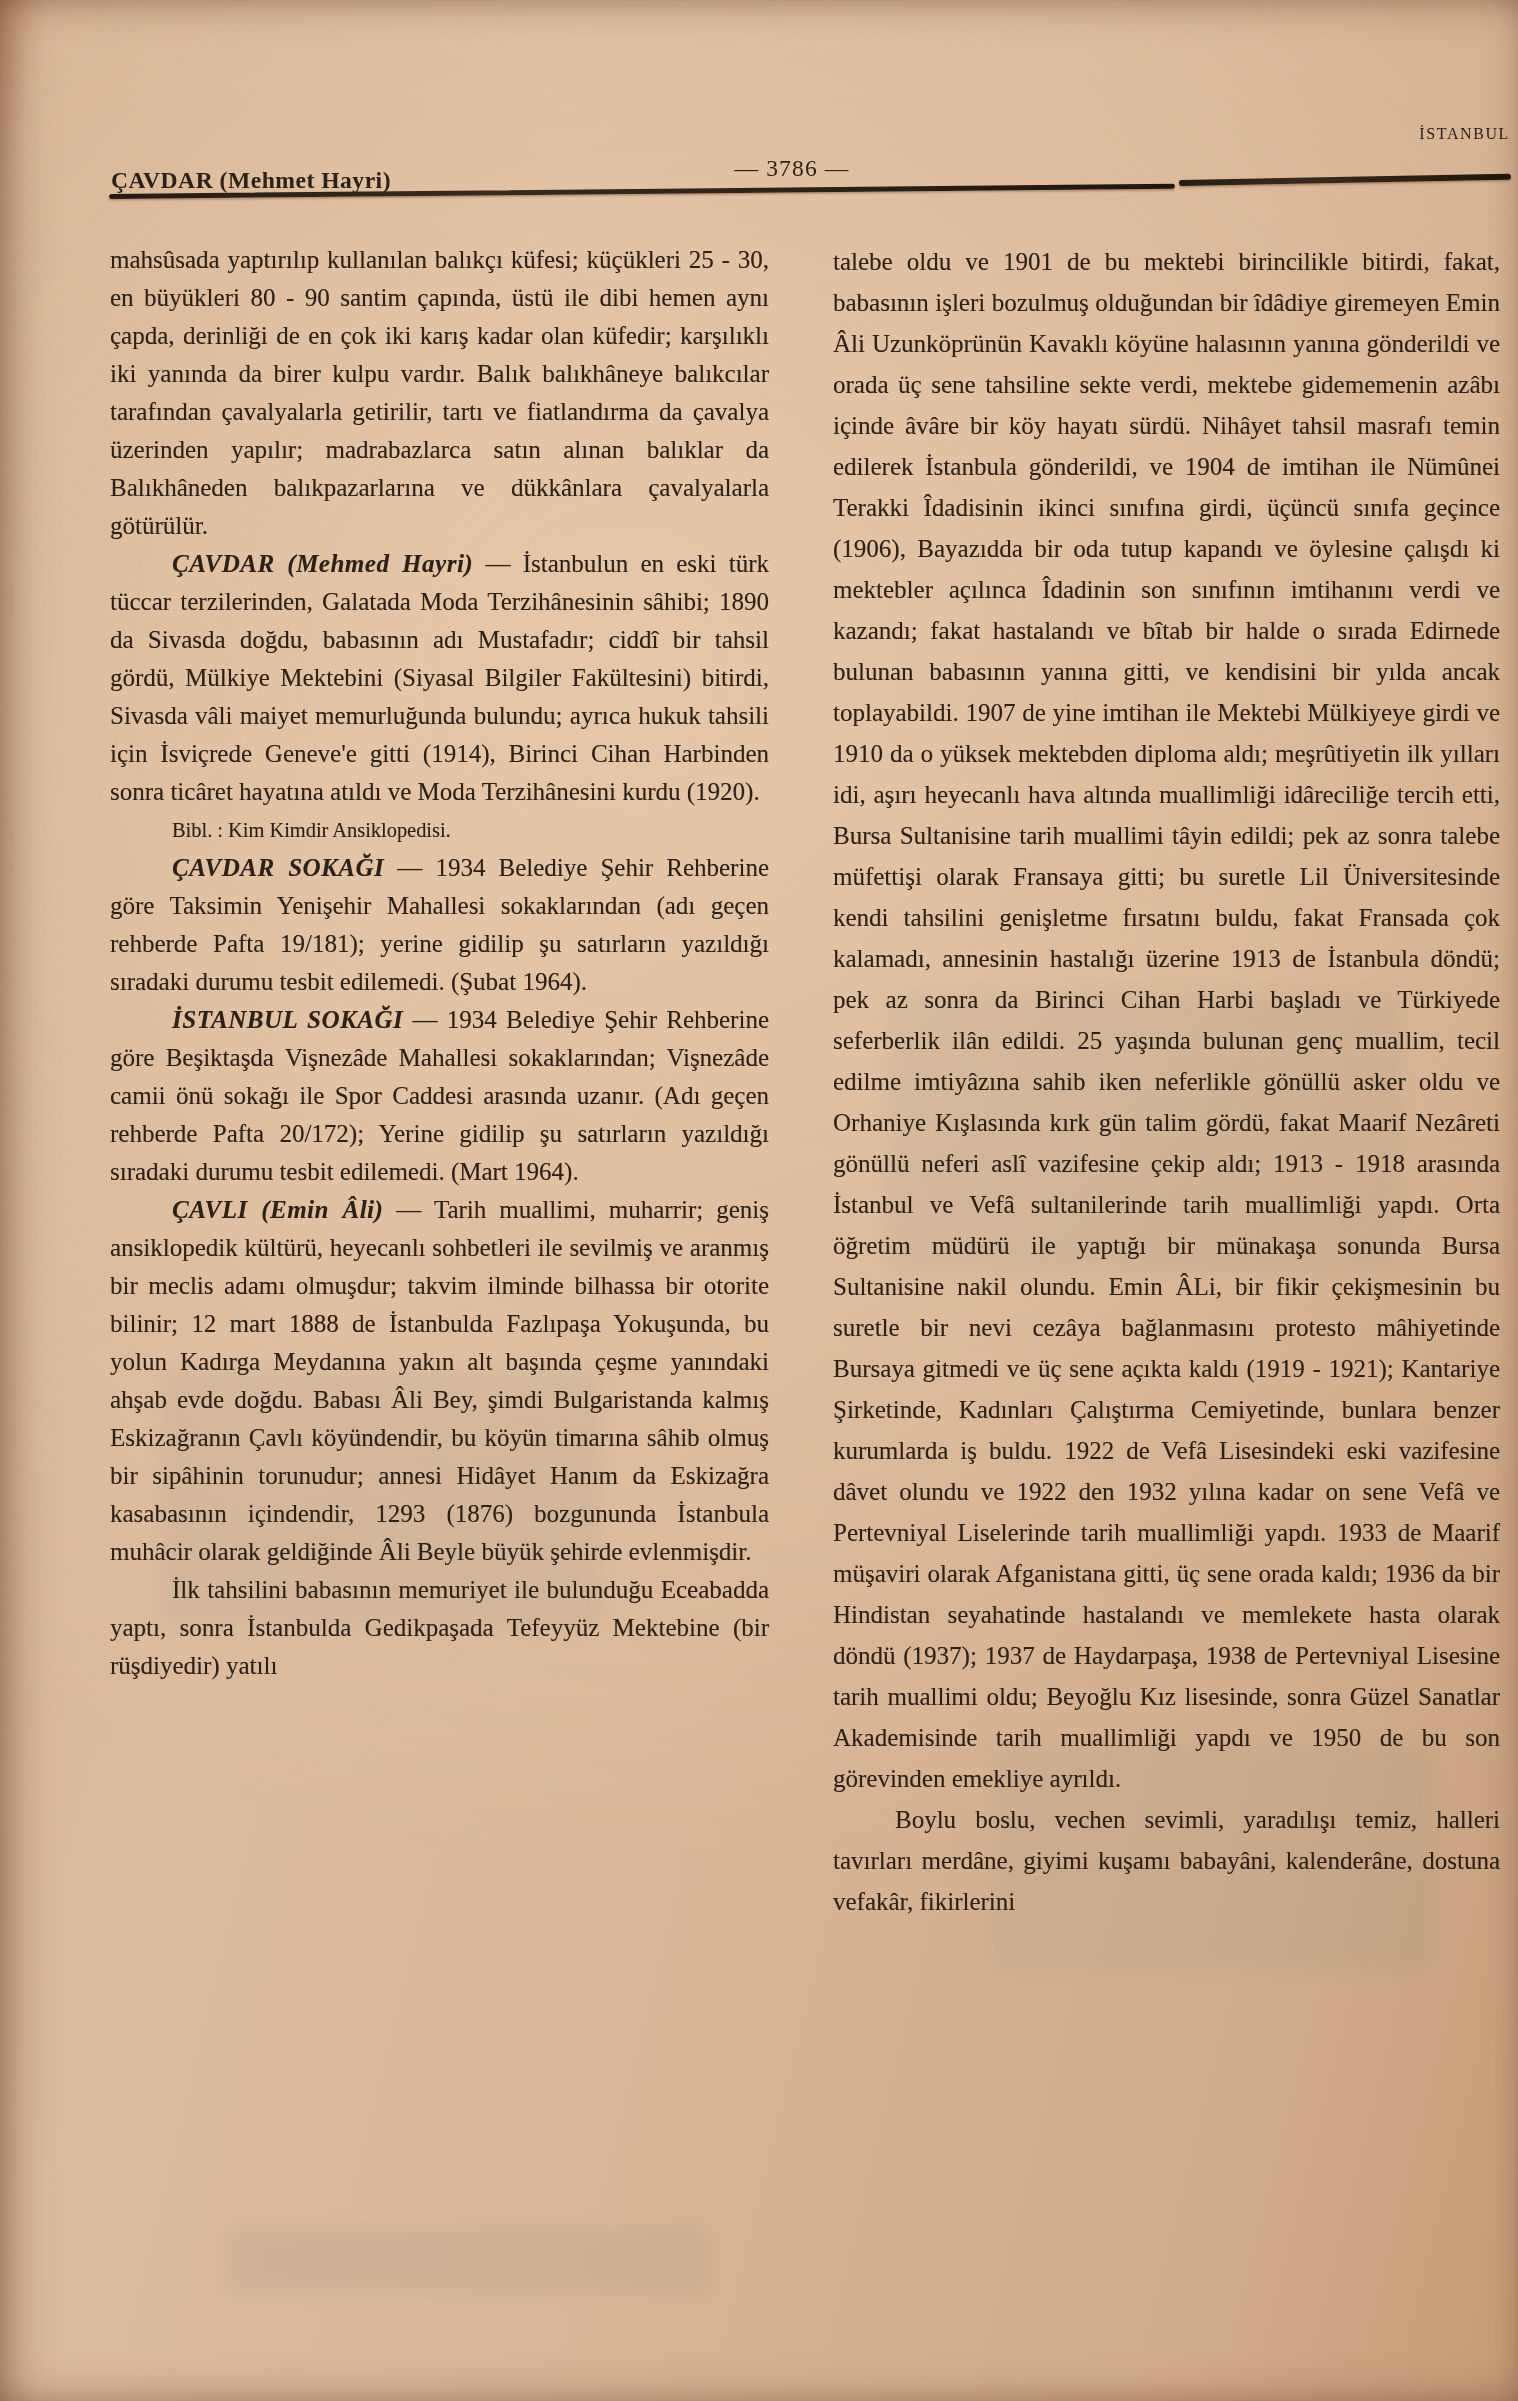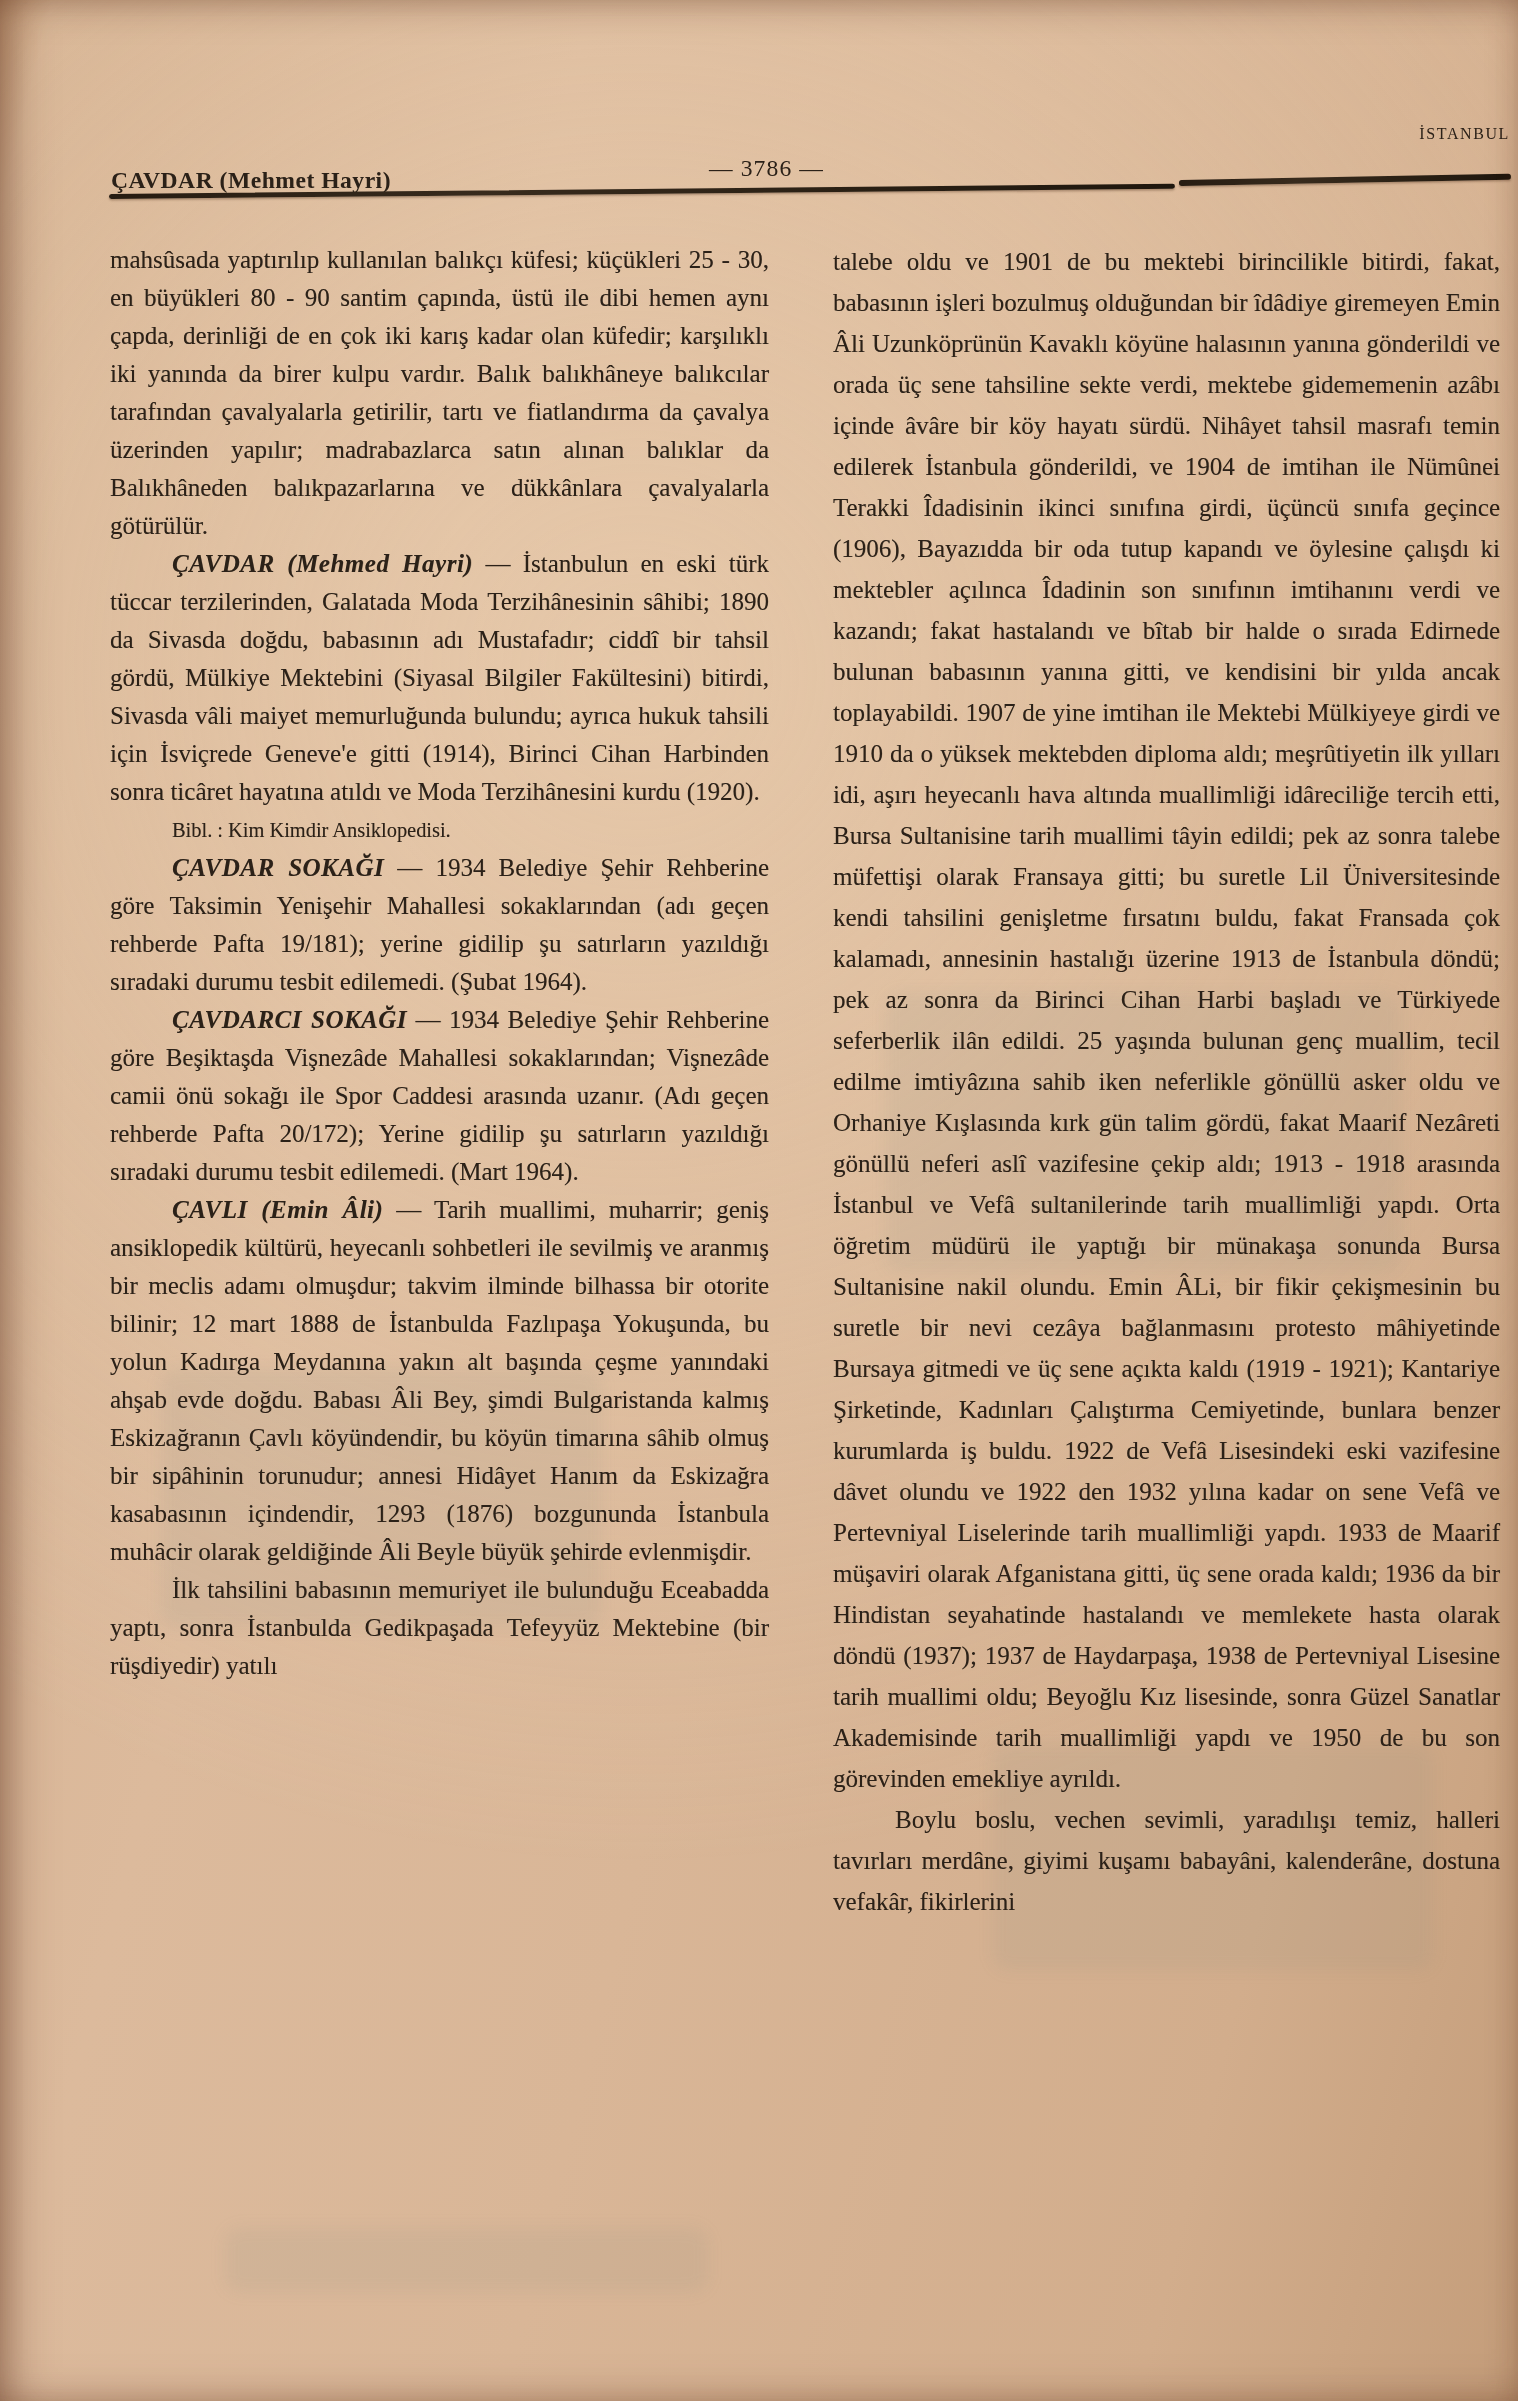--- a/index.html
+++ b/index.html
@@ -28,21 +28,21 @@
     filter: blur(7.5px);
     border-radius: 16px;
   }
   .head-left {
     position: absolute; left: 111px; top: 167px;
     font-size: 23.6px; font-weight: 600; letter-spacing: 0.5px;
     white-space: nowrap;
   }
   .head-num {
     position: absolute; left: 709px; top: 155px; width: 166px;
-    text-align: left; font-size: 23.6px; letter-spacing: 1.1px;
+    text-align: center; font-size: 23.6px; letter-spacing: 1.1px;
     white-space: nowrap;
   }
   .head-right {
     position: absolute; right: 9px; top: 125px;
     font-size: 16px; font-weight: 400; letter-spacing: 1.6px;
     white-space: nowrap;
   }
   .rule {
     position: absolute; border-radius: 2.7px;
     background: linear-gradient(90deg, #261c12 0%, #382b1d 35%, #2a2014 70%, #1f170e 100%);
@@ -85,21 +85,21 @@
   <div class="ghost" style="left:886px; top:993px; width:515px; height:279px;"></div>
   <div class="ghost" style="left:161px; top:1369px; width:440px; height:258px;"></div>
   <div class="ghost" style="left:993px; top:1745px; width:440px; height:225px;"></div>
   <div class="ghost" style="left:225px; top:2228px; width:483px; height:64px;"></div>
 
   <div class="col col-left">
     <p class="para"><b class="lead"></b><span>mahsûsada yaptırılıp kullanılan balıkçı küfesi; küçükleri 25 - 30, en büyükleri 80 - 90 santim çapında, üstü ile dibi hemen aynı çapda, derinliği de en çok iki karış kadar olan küfedir; karşılıklı iki yanında da birer kulpu vardır. Balık balıkhâneye balıkcılar tarafından çavalyalarla getirilir, tartı ve fiatlandırma da çavalya üzerinden yapılır; madrabazlarca satın alınan balıklar da Balıkhâneden balıkpazarlarına ve dükkânlara çavalyalarla götürülür.</span></p>
     <p class="para indent"><b class="lead">ÇAVDAR (Mehmed Hayri)</b><span> — İstanbulun en eski türk tüccar terzilerinden, Galatada Moda Terzihânesinin sâhibi; 1890 da Sivasda doğdu, babasının adı Mustafadır; ciddî bir tahsil gördü, Mülkiye Mektebini (Siyasal Bilgiler Fakültesini) bitirdi, Sivasda vâli maiyet memurluğunda bulundu; ayrıca hukuk tahsili için İsviçrede Geneve'e gitti (1914), Birinci Cihan Harbinden sonra ticâret hayatına atıldı ve Moda Terzihânesini kurdu (1920).</span></p>
     <p class="para indent bibl"><b class="lead"></b><span>Bibl. : Kim Kimdir Ansiklopedisi.</span></p>
     <p class="para indent"><b class="lead">ÇAVDAR SOKAĞI</b><span> — 1934 Belediye Şehir Rehberine göre Taksimin Yenişehir Mahallesi sokaklarından (adı geçen rehberde Pafta 19/181); yerine gidilip şu satırların yazıldığı sıradaki durumu tesbit edilemedi. (Şubat 1964).</span></p>
-    <p class="para indent"><b class="lead">ÇAVDARCI SOKAĞI</b><span> — 1934 Belediye Şehir Rehberine göre Beşiktaşda Vişnezâde Mahallesi sokaklarından; Vişnezâde camii önü sokağı ile Spor Caddesi arasında uzanır. (Adı geçen rehberde Pafta 20/172); Yerine gidilip şu satırların yazıldığı sıradaki durumu tesbit edilemedi. (Mart 1964).</span></p>
+    <p class="para indent"><b class="lead">İSTANBUL SOKAĞI</b><span> — 1934 Belediye Şehir Rehberine göre Beşiktaşda Vişnezâde Mahallesi sokaklarından; Vişnezâde camii önü sokağı ile Spor Caddesi arasında uzanır. (Adı geçen rehberde Pafta 20/172); Yerine gidilip şu satırların yazıldığı sıradaki durumu tesbit edilemedi. (Mart 1964).</span></p>
     <p class="para indent"><b class="lead">ÇAVLI (Emin Âli)</b><span> — Tarih muallimi, muharrir; geniş ansiklopedik kültürü, heyecanlı sohbetleri ile sevilmiş ve aranmış bir meclis adamı olmuşdur; takvim ilminde bilhassa bir otorite bilinir; 12 mart 1888 de İstanbulda Fazlıpaşa Yokuşunda, bu yolun Kadırga Meydanına yakın alt başında çeşme yanındaki ahşab evde doğdu. Babası Âli Bey, şimdi Bulgaristanda kalmış Eskizağranın Çavlı köyündendir, bu köyün timarına sâhib olmuş bir sipâhinin torunudur; annesi Hidâyet Hanım da Eskizağra kasabasının içindendir, 1293 (1876) bozgununda İstanbula muhâcir olarak geldiğinde Âli Beyle büyük şehirde evlenmişdir.</span></p>
     <p class="para indent"><b class="lead"></b><span>İlk tahsilini babasının memuriyet ile bulunduğu Eceabadda yaptı, sonra İstanbulda Gedikpaşada Tefeyyüz Mektebine (bir rüşdiyedir) yatılı</span></p>
   </div>
 
   <div class="col col-right">
     <p class="para"><b class="lead"></b><span>talebe oldu ve 1901 de bu mektebi birincilikle bitirdi, fakat, babasının işleri bozulmuş olduğundan bir îdâdiye giremeyen Emin Âli Uzunköprünün Kavaklı köyüne halasının yanına gönderildi ve orada üç sene tahsiline sekte verdi, mektebe gidememenin azâbı içinde âvâre bir köy hayatı sürdü. Nihâyet tahsil masrafı temin edilerek İstanbula gönderildi, ve 1904 de imtihan ile Nümûnei Terakki Îdadisinin ikinci sınıfına girdi, üçüncü sınıfa geçince (1906), Bayazıdda bir oda tutup kapandı ve öylesine çalışdı ki mektebler açılınca Îdadinin son sınıfının imtihanını verdi ve kazandı; fakat hastalandı ve bîtab bir halde o sırada Edirnede bulunan babasının yanına gitti, ve kendisini bir yılda ancak toplayabildi. 1907 de yine imtihan ile Mektebi Mülkiyeye girdi ve 1910 da o yüksek mektebden diploma aldı; meşrûtiyetin ilk yılları idi, aşırı heyecanlı hava altında muallimliği idâreciliğe tercih etti, Bursa Sultanisine tarih muallimi tâyin edildi; pek az sonra talebe müfettişi olarak Fransaya gitti; bu suretle Lil Üniversitesinde kendi tahsilini genişletme fırsatını buldu, fakat Fransada çok kalamadı, annesinin hastalığı üzerine 1913 de İstanbula döndü; pek az sonra da Birinci Cihan Harbi başladı ve Türkiyede seferberlik ilân edildi. 25 yaşında bulunan genç muallim, tecil edilme imtiyâzına sahib iken neferlikle gönüllü asker oldu ve Orhaniye Kışlasında kırk gün talim gördü, fakat Maarif Nezâreti gönüllü neferi aslî vazifesine çekip aldı; 1913 - 1918 arasında İstanbul ve Vefâ sultanilerinde tarih muallimliği yapdı. Orta öğretim müdürü ile yaptığı bir münakaşa sonunda Bursa Sultanisine nakil olundu. Emin ÂLi, bir fikir çekişmesinin bu suretle bir nevi cezâya bağlanmasını protesto mâhiyetinde Bursaya gitmedi ve üç sene açıkta kaldı (1919 - 1921); Kantariye Şirketinde, Kadınları Çalıştırma Cemiyetinde, bunlara benzer kurumlarda iş buldu. 1922 de Vefâ Lisesindeki eski vazifesine dâvet olundu ve 1922 den 1932 yılına kadar on sene Vefâ ve Pertevniyal Liselerinde tarih muallimliği yapdı. 1933 de Maarif müşaviri olarak Afganistana gitti, üç sene orada kaldı; 1936 da bir Hindistan seyahatinde hastalandı ve memlekete hasta olarak döndü (1937); 1937 de Haydarpaşa, 1938 de Pertevniyal Lisesine tarih muallimi oldu; Beyoğlu Kız lisesinde, sonra Güzel Sanatlar Akademisinde tarih muallimliği yapdı ve 1950 de bu son görevinden emekliye ayrıldı.</span></p>
     <p class="para indent"><b class="lead"></b><span>Boylu boslu, vechen sevimli, yaradılışı temiz, halleri tavırları merdâne, giyimi kuşamı babayâni, kalenderâne, dostuna vefakâr, fikirlerini</span></p>
   </div>
 
   <div class="vignette"></div>

